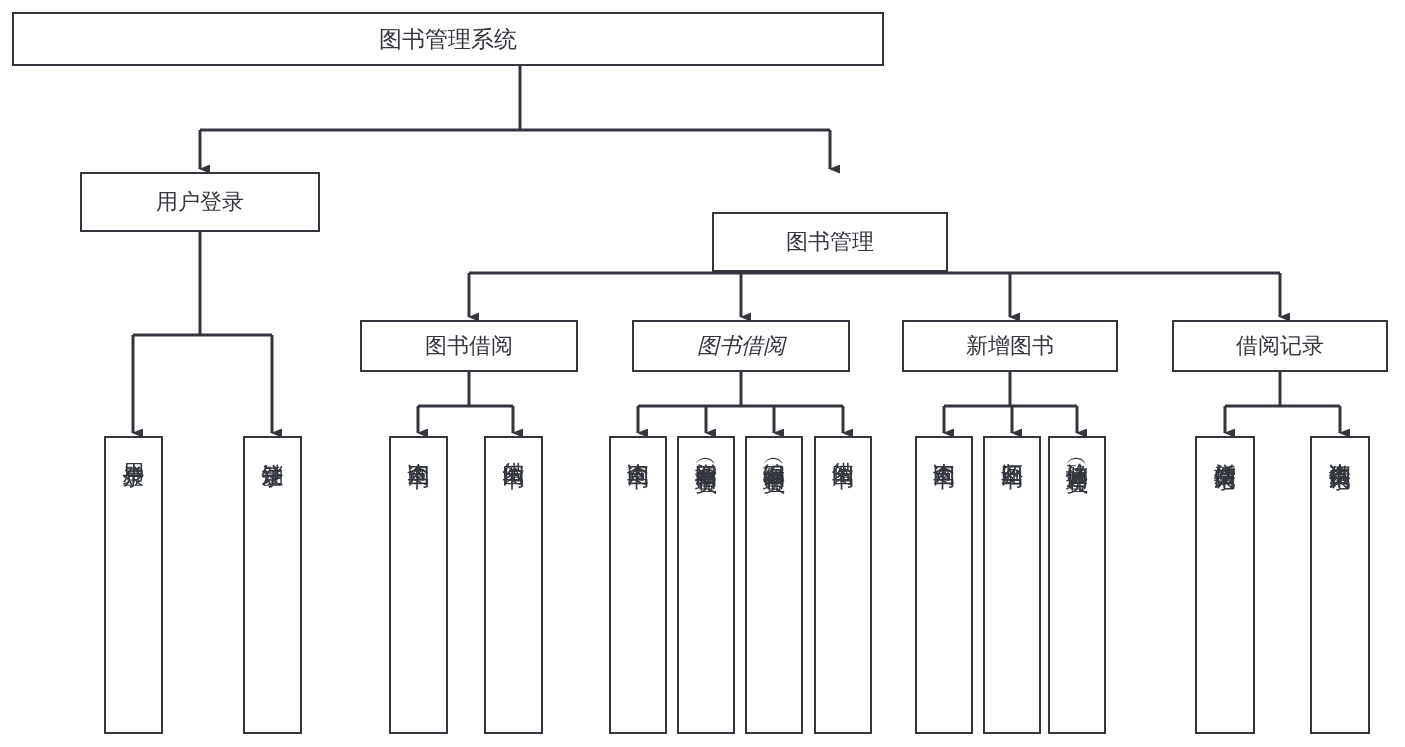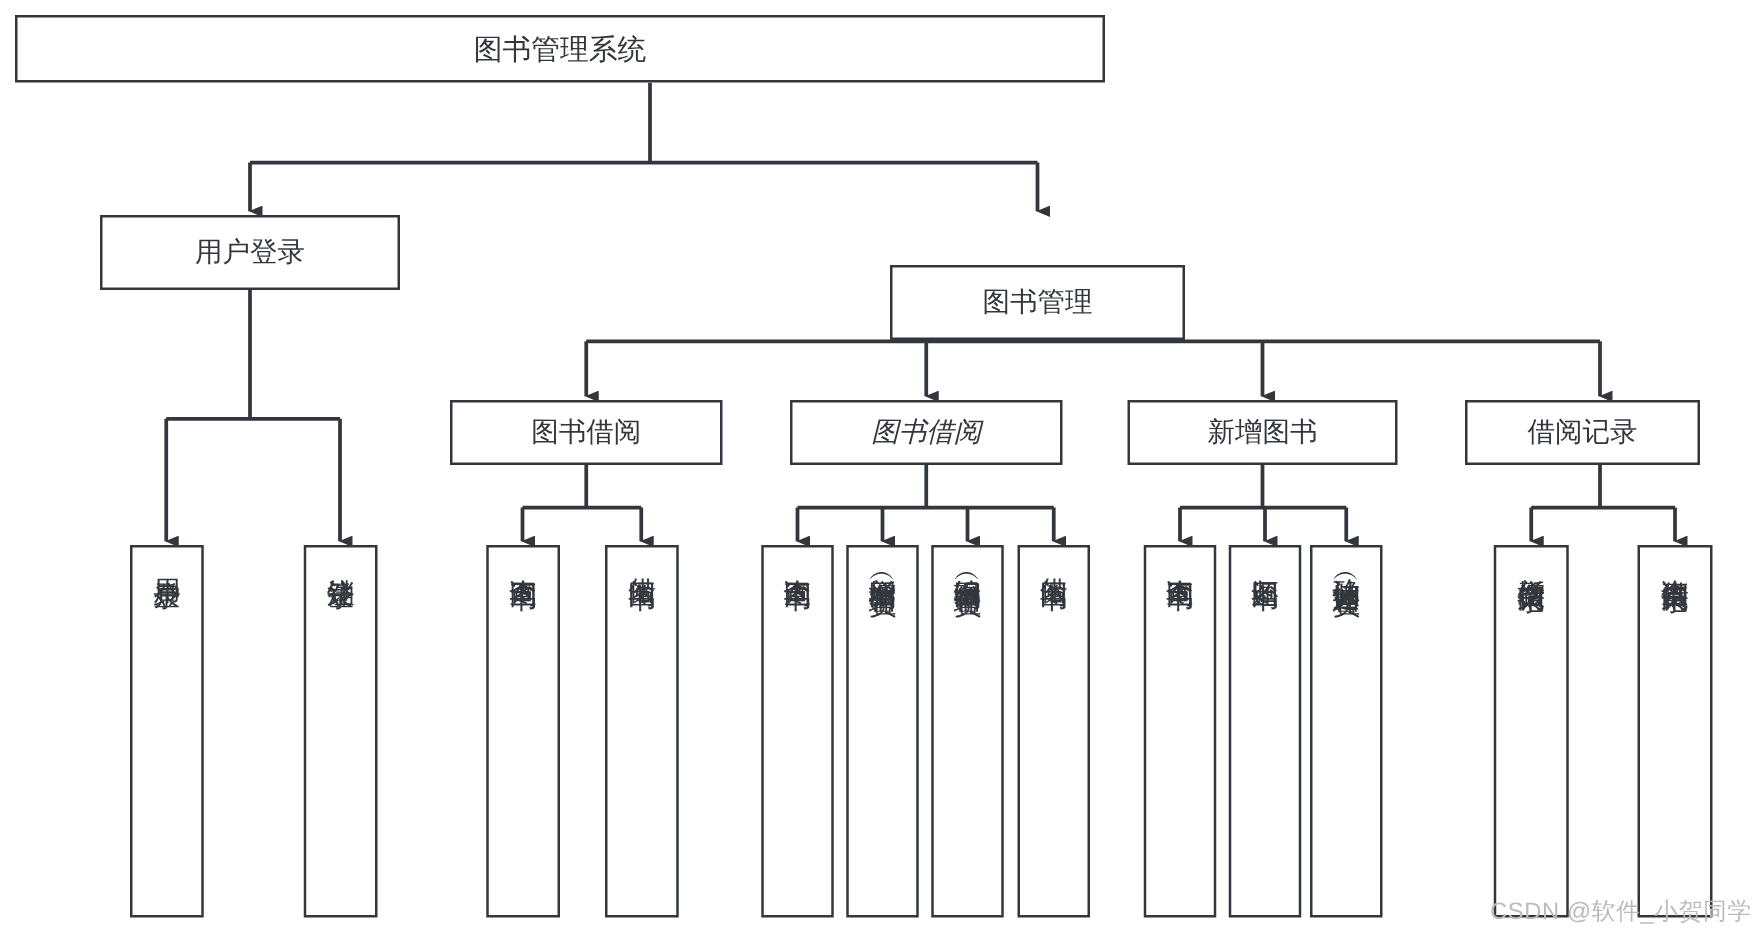--- a/index.html
+++ b/index.html
@@ -128,21 +128,21 @@
       </div>
       <div class="node-box node-l2" style="left: 360px; top: 320px; width: 218px; height: 52px;">
         <span class="node-label">图书借阅</span>
       </div>
       <div class="node-box node-l2" style="left: 632px; top: 320px; width: 218px; height: 52px; font-style: italic;">
         <span class="node-label">图书借阅</span>
       </div>
       <div class="node-box node-l2" style="left: 902px; top: 320px; width: 216px; height: 52px;">
         <span class="node-label">新增图书</span>
       </div>
-      <div class="node-box node-l2" style="left: 1172px; top: 320px; width: 188px; height: 52px;">
+      <div class="node-box node-l2" style="left: 1172px; top: 320px; width: 216px; height: 52px;">
         <span class="node-label">借阅记录</span>
       </div>
       <div class="node-box node-leaf" style="left: 104px; top: 436px; width: 59px; height: 298px;">
         <span class="node-label">用户登录</span>
       </div>
       <div class="node-box node-leaf" style="left: 243px; top: 436px; width: 59px; height: 298px;">
         <span class="node-label">注销登录</span>
       </div>
       <div class="node-box node-leaf" style="left: 389px; top: 436px; width: 59px; height: 298px;">
         <span class="node-label">查询图书</span>
@@ -172,15 +172,14 @@
         <span class="node-label">确认归还（管理员）</span>
       </div>
       <div class="node-box node-leaf" style="left: 1195px; top: 436px; width: 60px; height: 298px;">
         <span class="node-label">新增借阅记录</span>
       </div>
       <div class="node-box node-leaf" style="left: 1310px; top: 436px; width: 60px; height: 298px;">
         <span class="node-label">查询借阅记录</span>
       </div>
     </div>
 
-  <div class="watermark" style="left: 1192px; top: 716px;">CSDN @软件_小贺同学</div>
 
 </div>
 
 </body></html>

